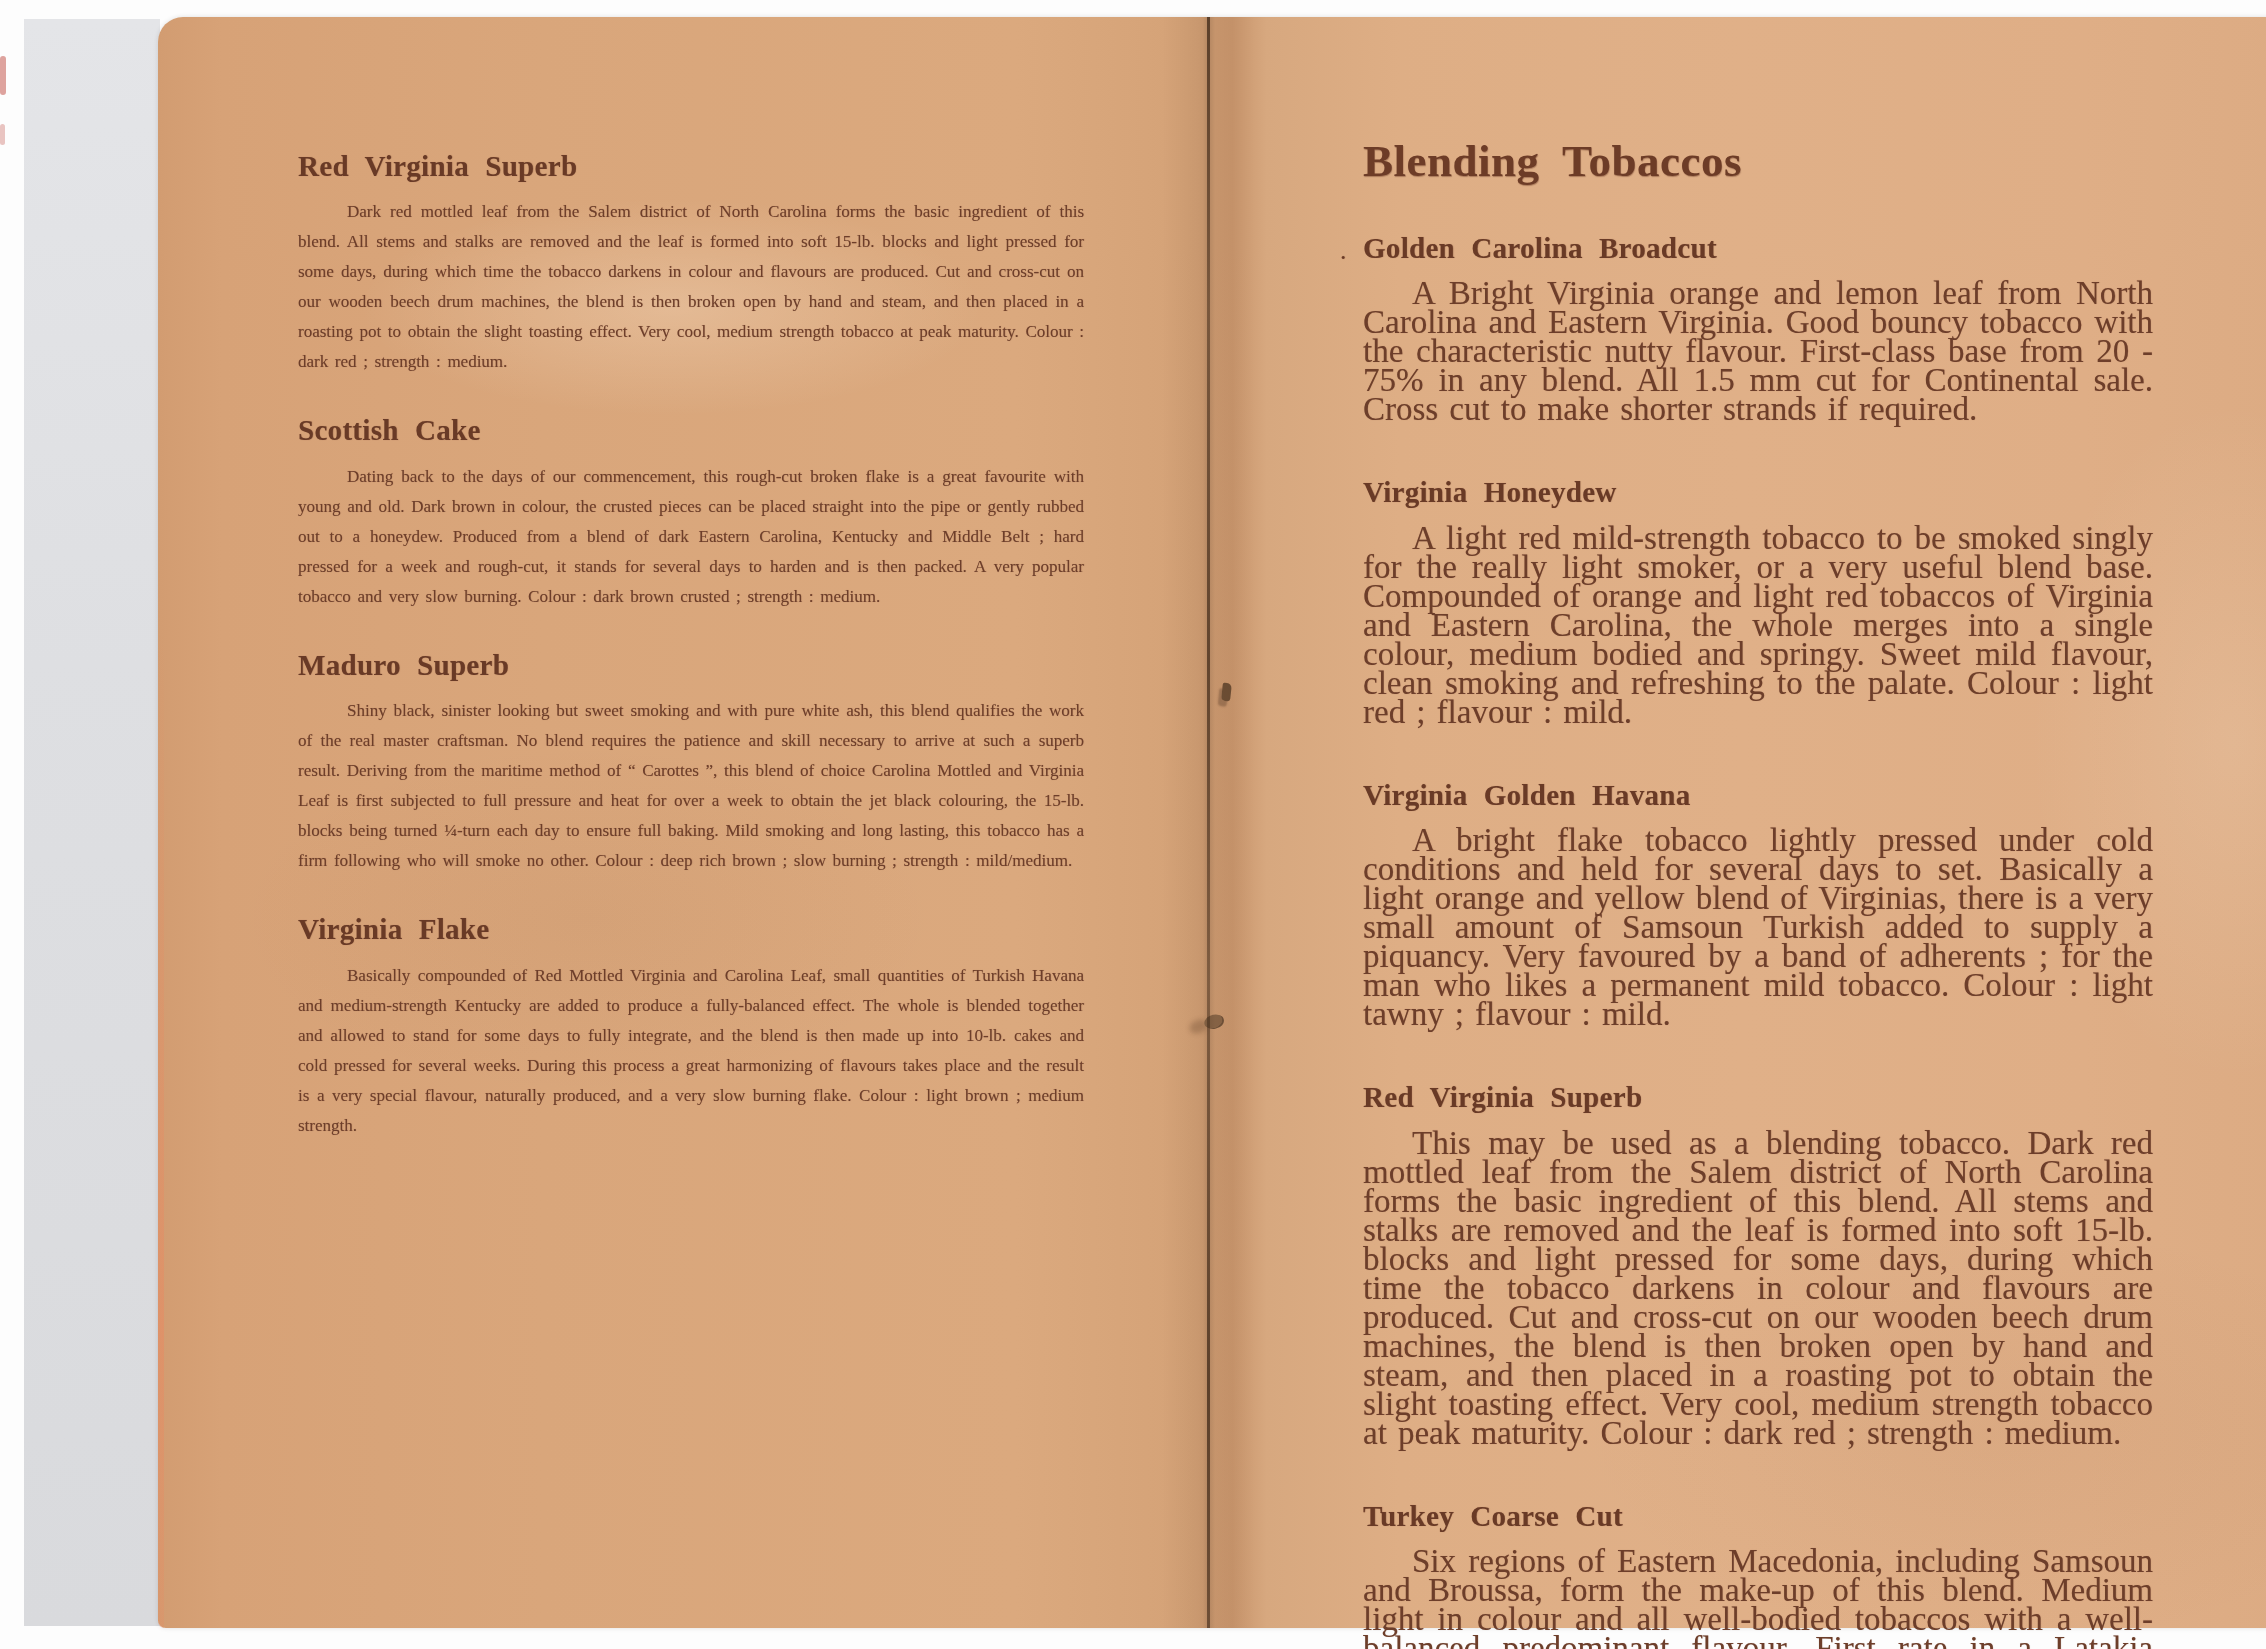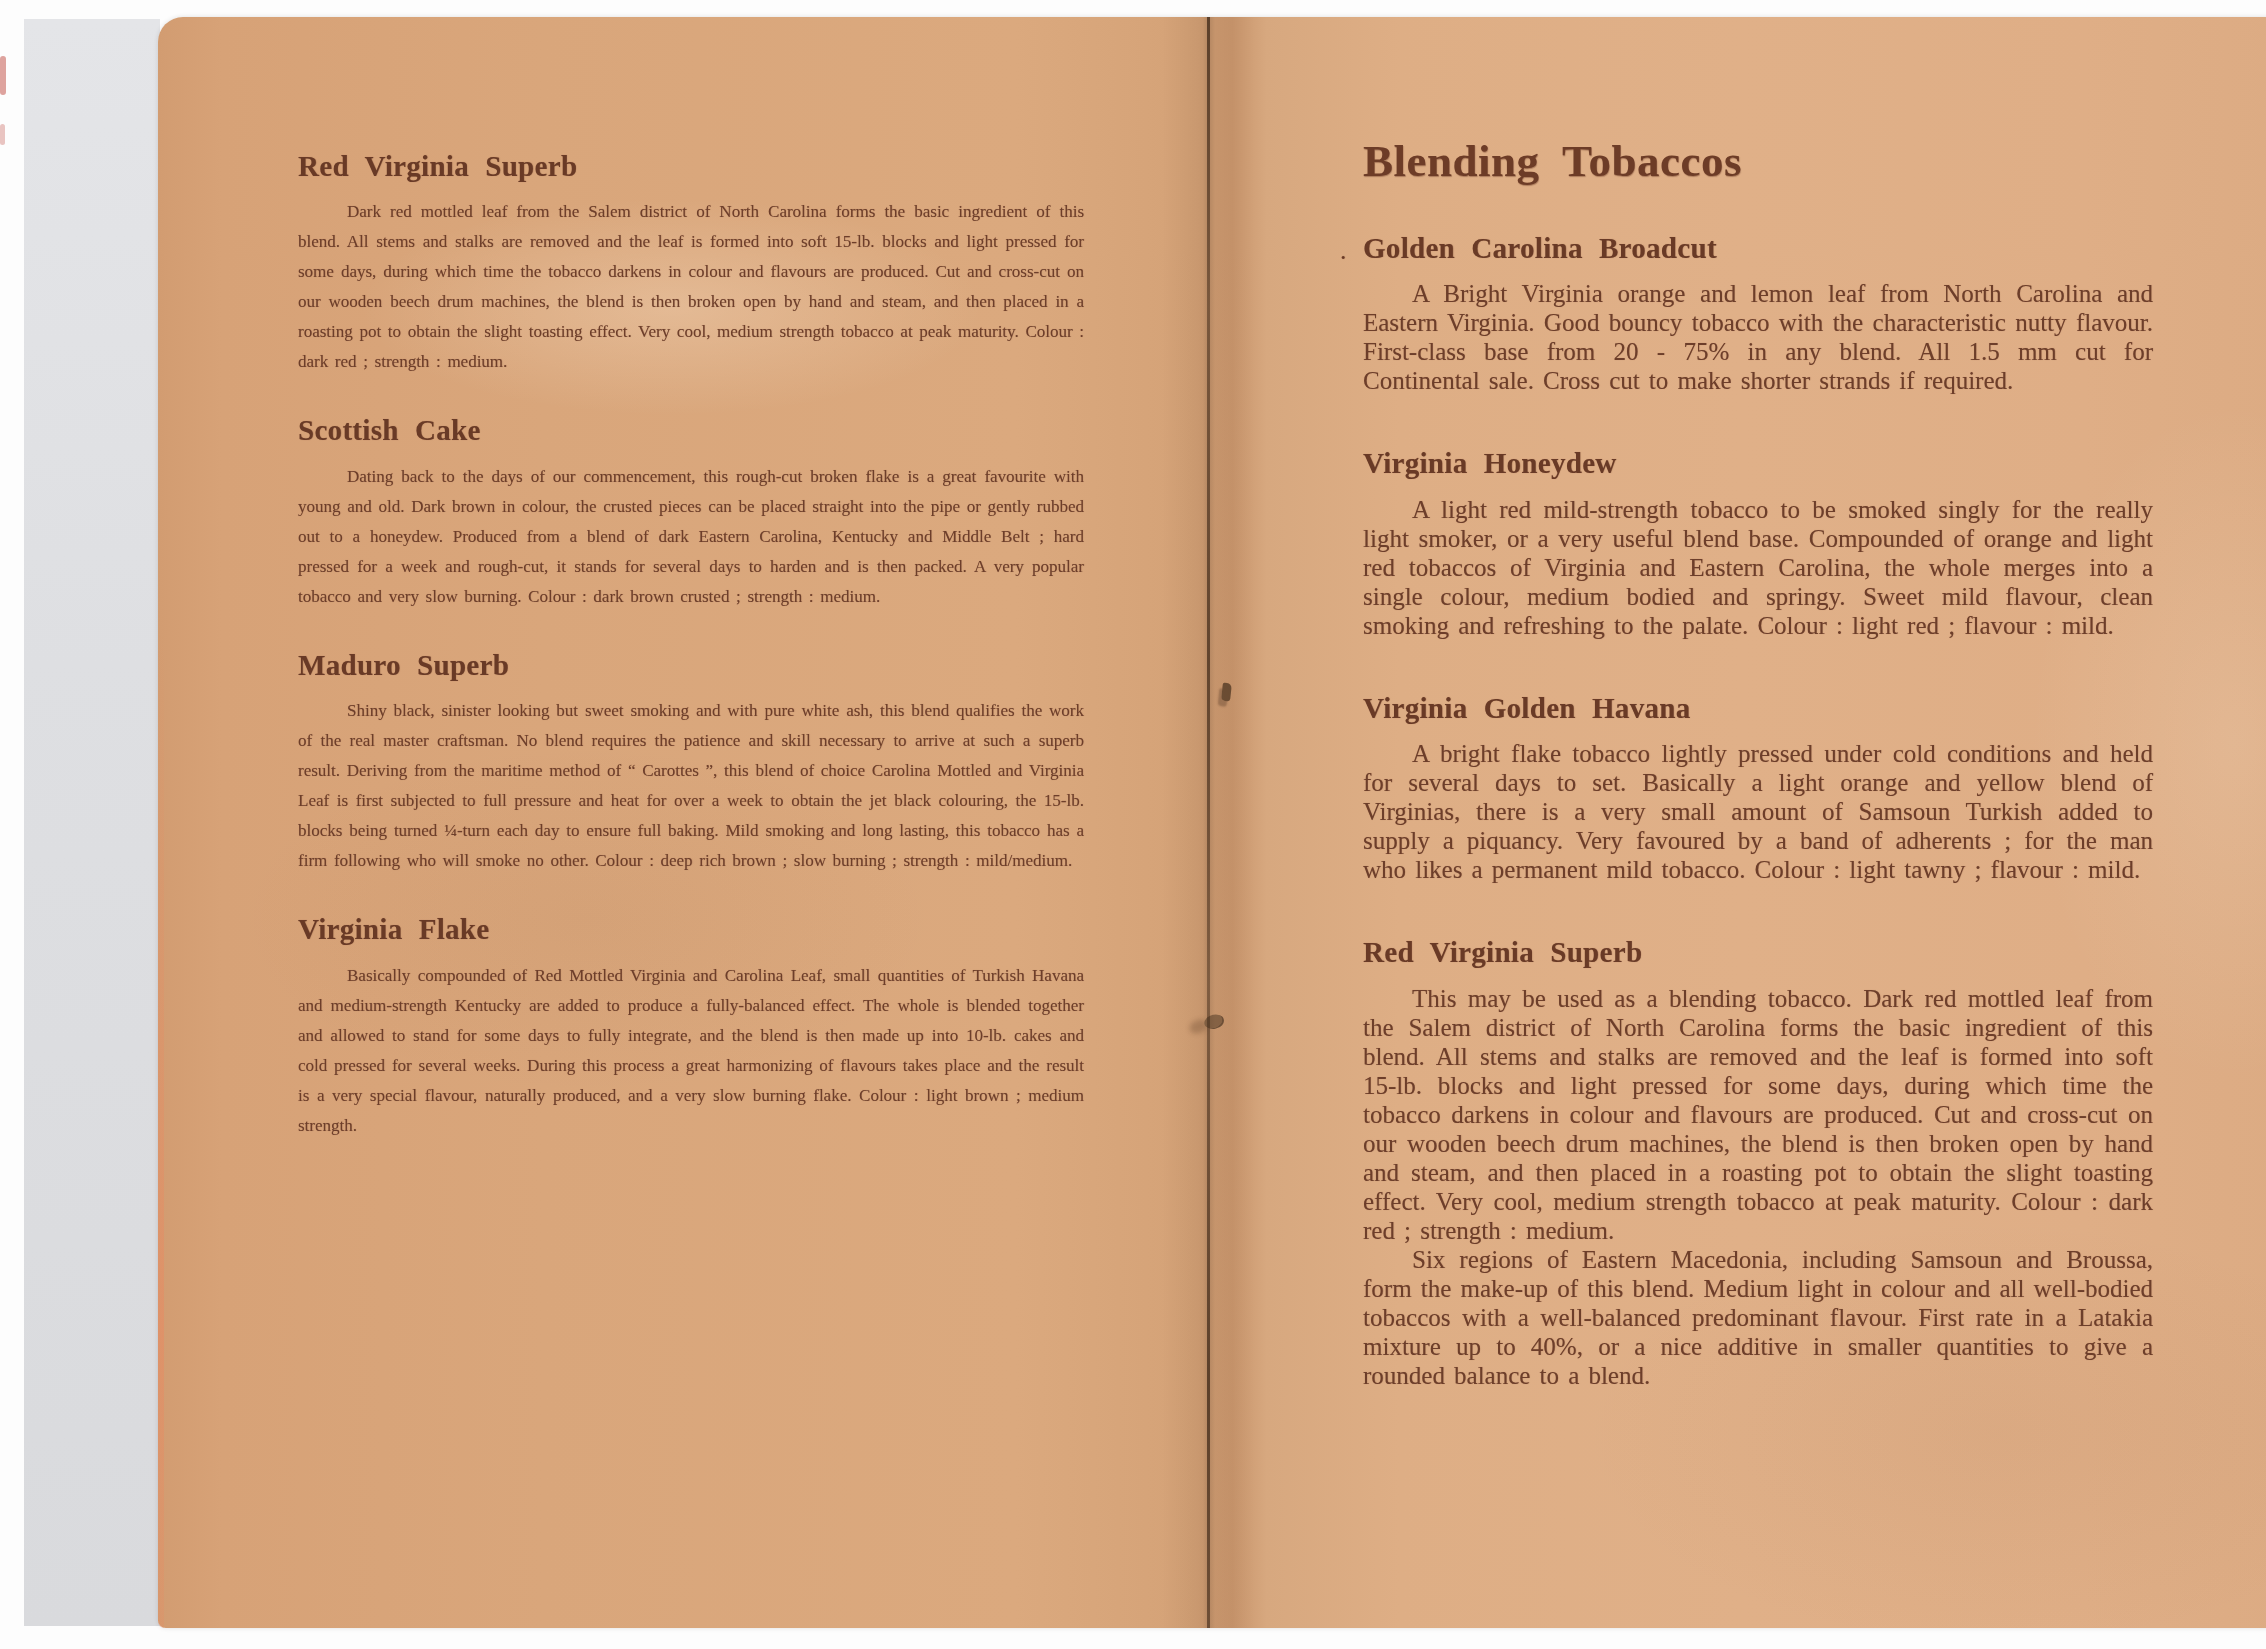--- a/index.html
+++ b/index.html
@@ -76,21 +76,21 @@
   .page-title{
     font-size:45px;line-height:51px;margin:0;font-weight:bold;color:#6d3c27;
     word-spacing:11.6px;letter-spacing:0.5px;
     text-shadow:0.5px 0.5px 1px rgba(109,60,39,0.45);
   }
   .col p{
     margin:0;text-align:justify;text-indent:49px;
     text-shadow:0.3px 0.3px 0.7px rgba(110,63,43,0.42);
   }
   .left-col p{font-size:17px;line-height:30px;word-spacing:2.4px;}
-  .right-col p{font-size:25px;line-height:29px;word-spacing:2.9px;}
+  .right-col p{font-size:33px;line-height:29px;word-spacing:2.9px;}
   .marker{
     position:absolute;left:-23px;top:3.9px;font-size:25px;font-weight:normal;
     color:#693a26;word-spacing:normal;
   }
 </style>
 </head>
 <body>
 
 <div class="edge-mark m1"></div>
 <div class="edge-mark m2"></div>
@@ -118,16 +118,17 @@
     <h3 class="first">
       <span class="marker">.</span><span>Golden Carolina Broadcut</span>
     </h3>
     <p>A Bright Virginia orange and lemon leaf from North Carolina and Eastern Virginia.  Good bouncy tobacco with the characteristic nutty flavour.  First-class base from 20 - 75% in any blend.  All 1.5 mm cut for Continental sale.  Cross cut to make shorter strands if required.</p>
     <h3>Virginia Honeydew</h3>
     <p>A light red mild-strength tobacco to be smoked singly for the really light smoker, or a very useful blend base.  Compounded of orange and light red tobaccos of Virginia and Eastern Carolina, the whole merges into a single colour, medium bodied and springy. Sweet mild flavour, clean smoking and refreshing to the palate. Colour :  light red ;  flavour :  mild.</p>
     <h3>Virginia Golden Havana</h3>
     <p>A bright flake tobacco lightly pressed under cold conditions and held for several days to set.  Basically a light orange and yellow blend of Virginias, there is a very small amount of Samsoun Turkish added to supply a piquancy.  Very favoured by a band of adherents ;  for the man who likes a permanent mild tobacco. Colour :  light tawny ;  flavour :  mild.</p>
     <h3>Red Virginia Superb</h3>
     <p>This may be used as a blending tobacco.  Dark red mottled leaf from the Salem district of North Carolina forms the basic ingredient of this blend.  All stems and stalks are removed and the leaf is formed into soft 15-lb. blocks and light pressed for some days, during which time the tobacco darkens in colour and flavours are produced.  Cut and cross-cut on our wooden beech drum machines, the blend is then broken open by hand and steam, and then placed in a roasting pot to obtain the slight toasting effect. Very cool, medium strength tobacco at peak maturity.   Colour : dark red ;  strength :  medium.</p>
+    <h3>Turkey Coarse Cut</h3>
     <p>Six regions of Eastern Macedonia, including Samsoun and Broussa, form the make-up of this blend.  Medium light in colour and all well-bodied tobaccos with a well-balanced predominant flavour.  First rate in a Latakia mixture up to 40%, or a nice additive in smaller quantities to give a rounded balance to a blend.</p>
   </div>
 </div>
 
 
 </body></html>

